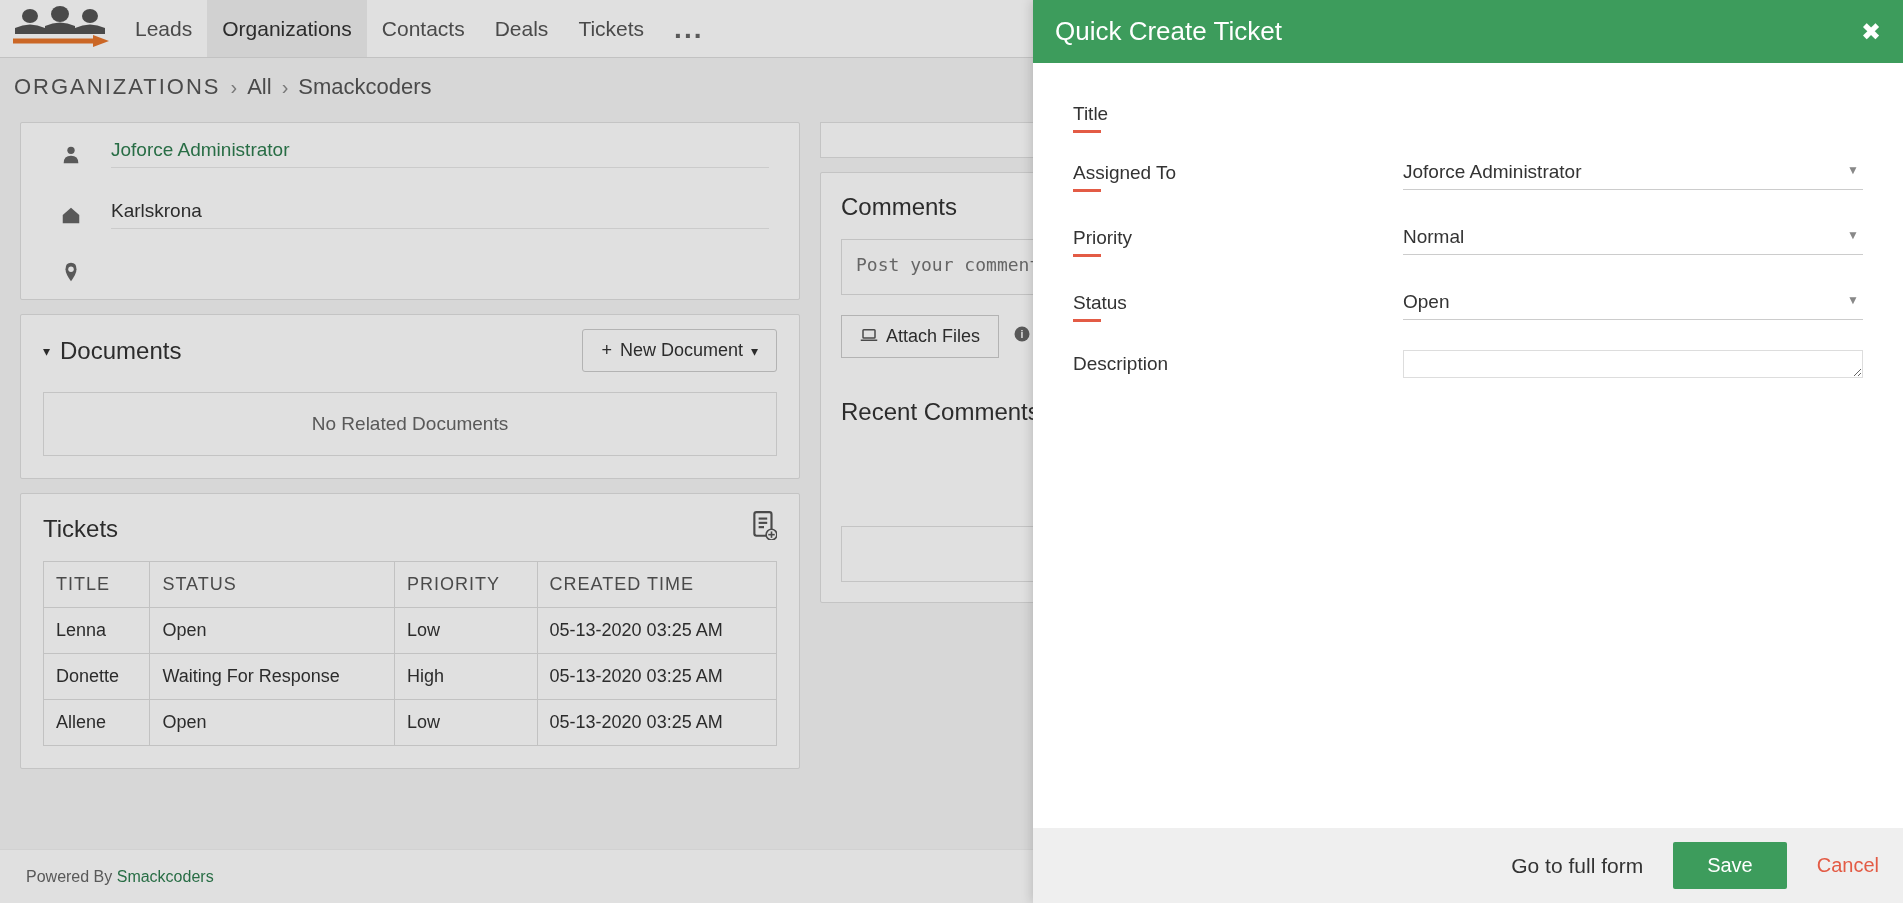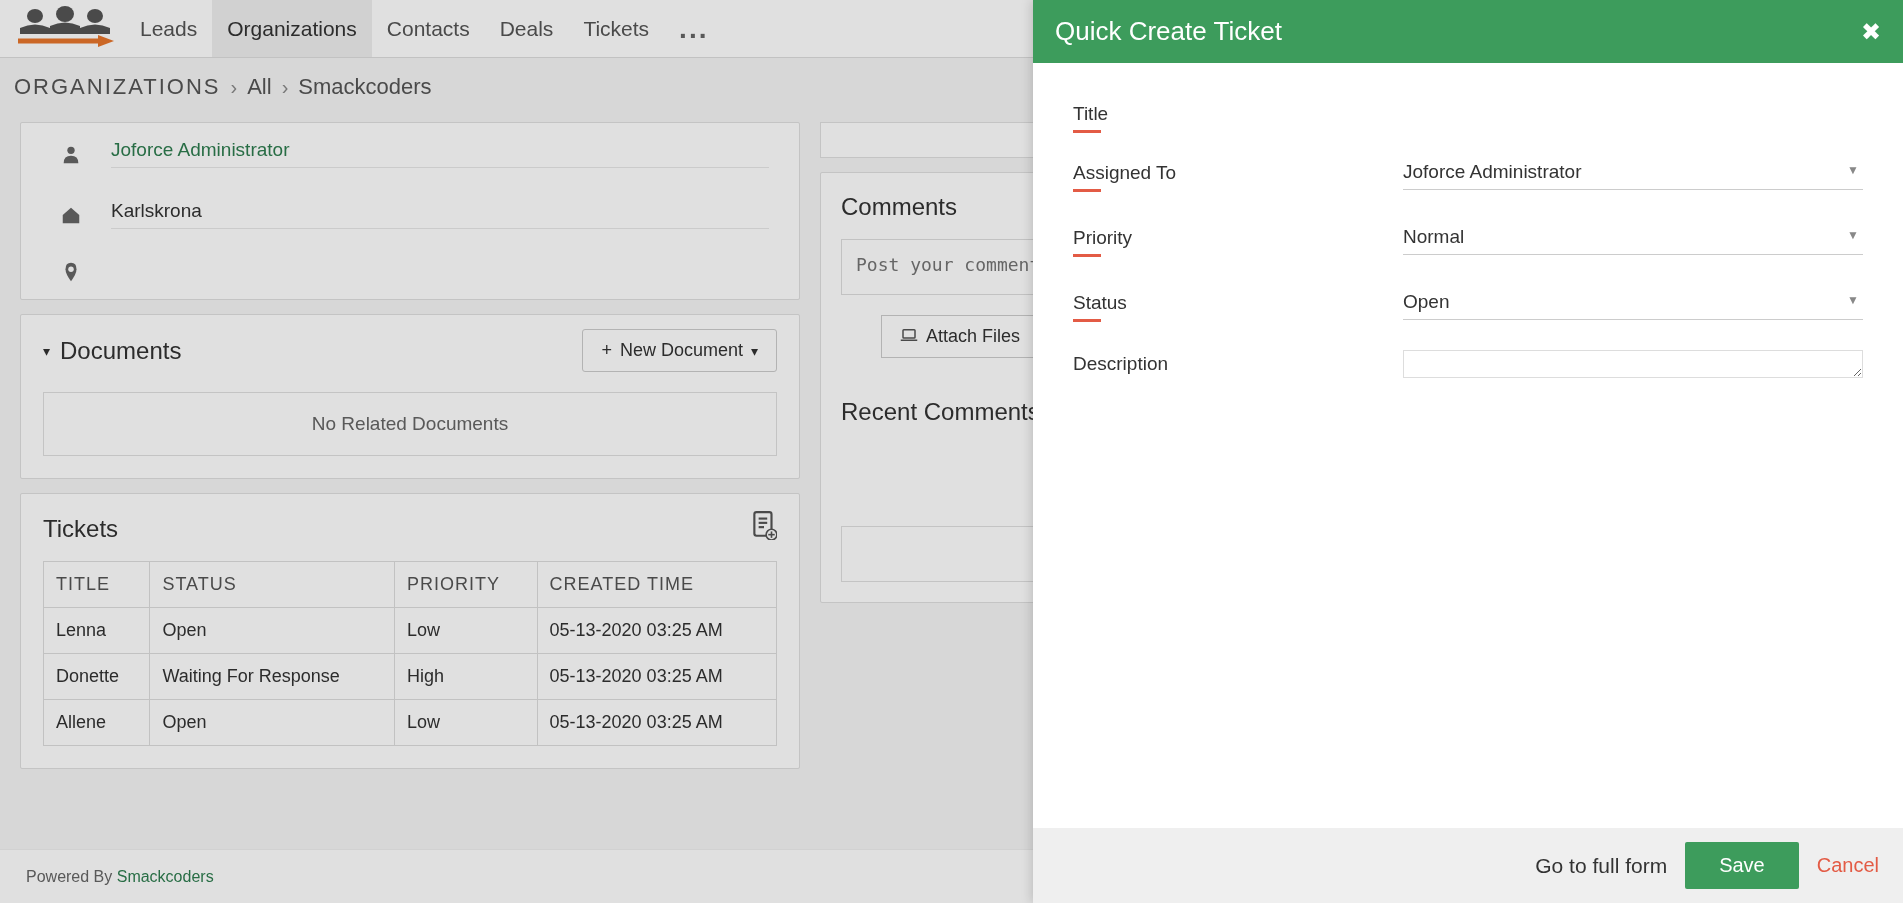--- a/index.html
+++ b/index.html
@@ -20,21 +20,20 @@
   z-index: 5;
 }
 
 
 .topnav {
   display: flex;
   align-items: center;
   background: #fff;
   border-bottom: 1px solid #ddd;
   height: 58px;
-  padding-left: 5px;
 }
 .logo-area {
   width: 120px;
   height: 50px;
   display: flex;
   align-items: center;
   justify-content: center;
 }
 .logo-svg { width: 110px; height: 45px; }
 .nav-links { display: flex; height: 100%; }
@@ -228,21 +227,20 @@
 .attach-btn {
   border: 1px solid #ccc;
   padding: 10px 18px;
   font-size: 18px;
   color: #333;
   background: #fff;
   display: flex;
   align-items: center;
   gap: 8px;
   cursor: pointer;
-  margin-left: 40px;
 }
 .info-ico { color: #666; font-size: 18px; }
 .recent-comments-title {
   font-size: 24px;
   color: #333;
   margin-top: 40px;
 }
 .recent-item {
   border: 1px solid #e0e0e0;
   height: 56px;
@@ -324,21 +322,21 @@
   border: 1px solid #ddd;
   height: 28px;
   resize: both;
 }
 
 .drawer-footer {
   background: #efefef;
   display: flex;
   justify-content: flex-end;
   align-items: center;
-  gap: 18px;
+  gap: 30px;
   padding: 14px 24px;
 }
 .full-form-link {
   font-size: 21px;
   color: #333;
   cursor: pointer;
 }
 .save-btn {
   background: #3d9c5c;
   color: #fff;

